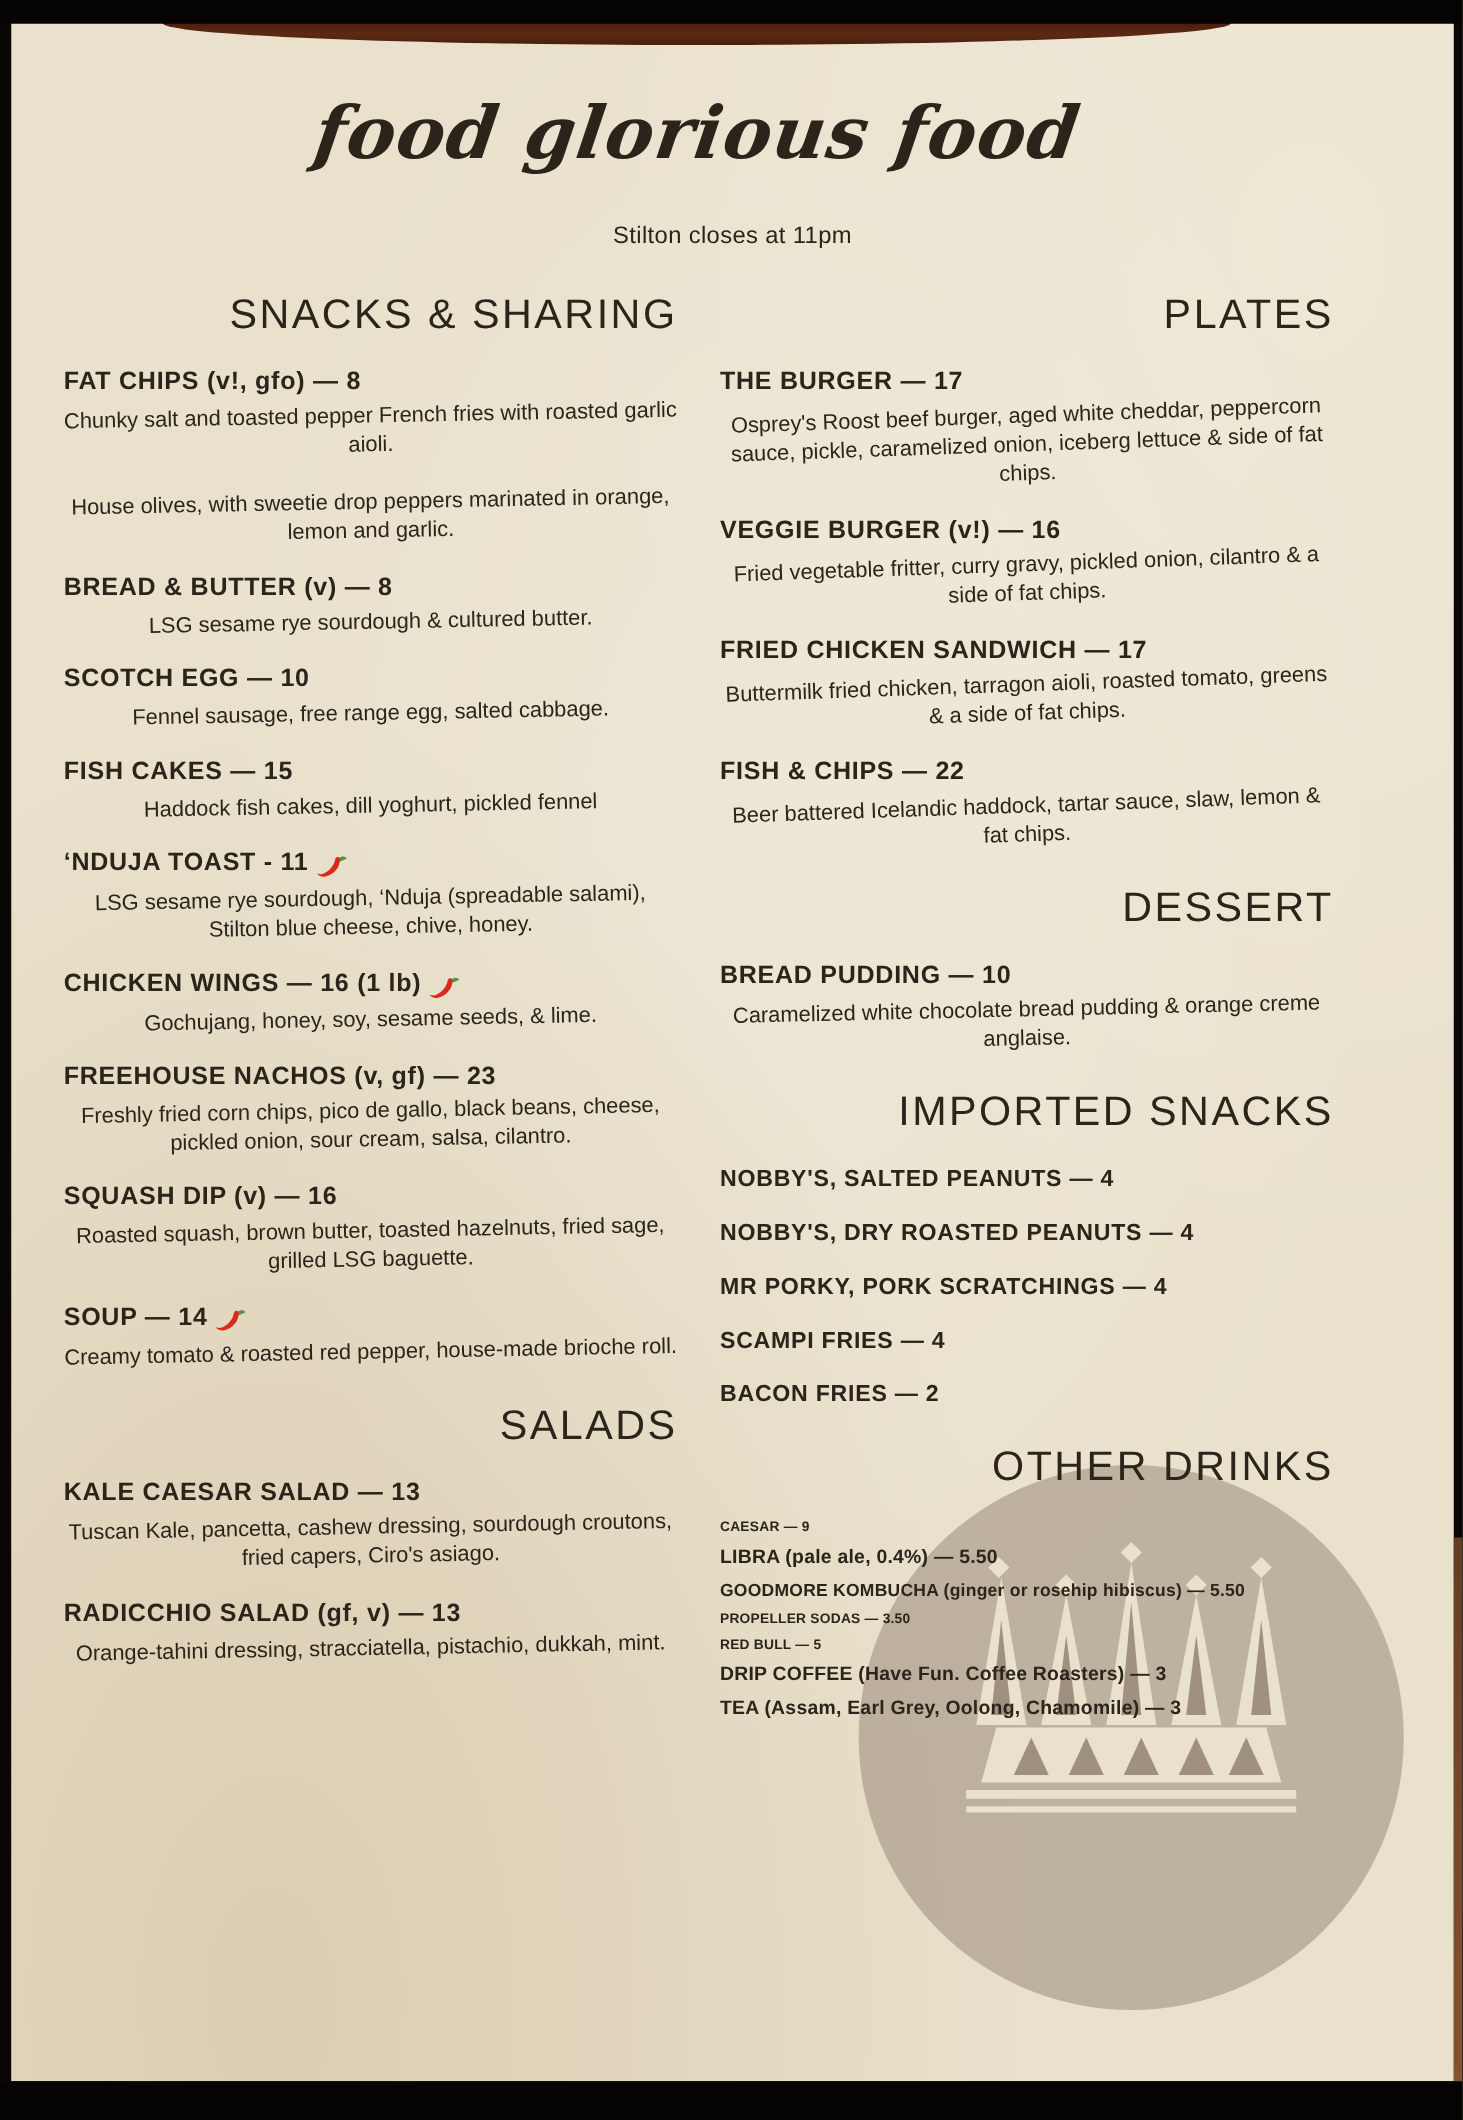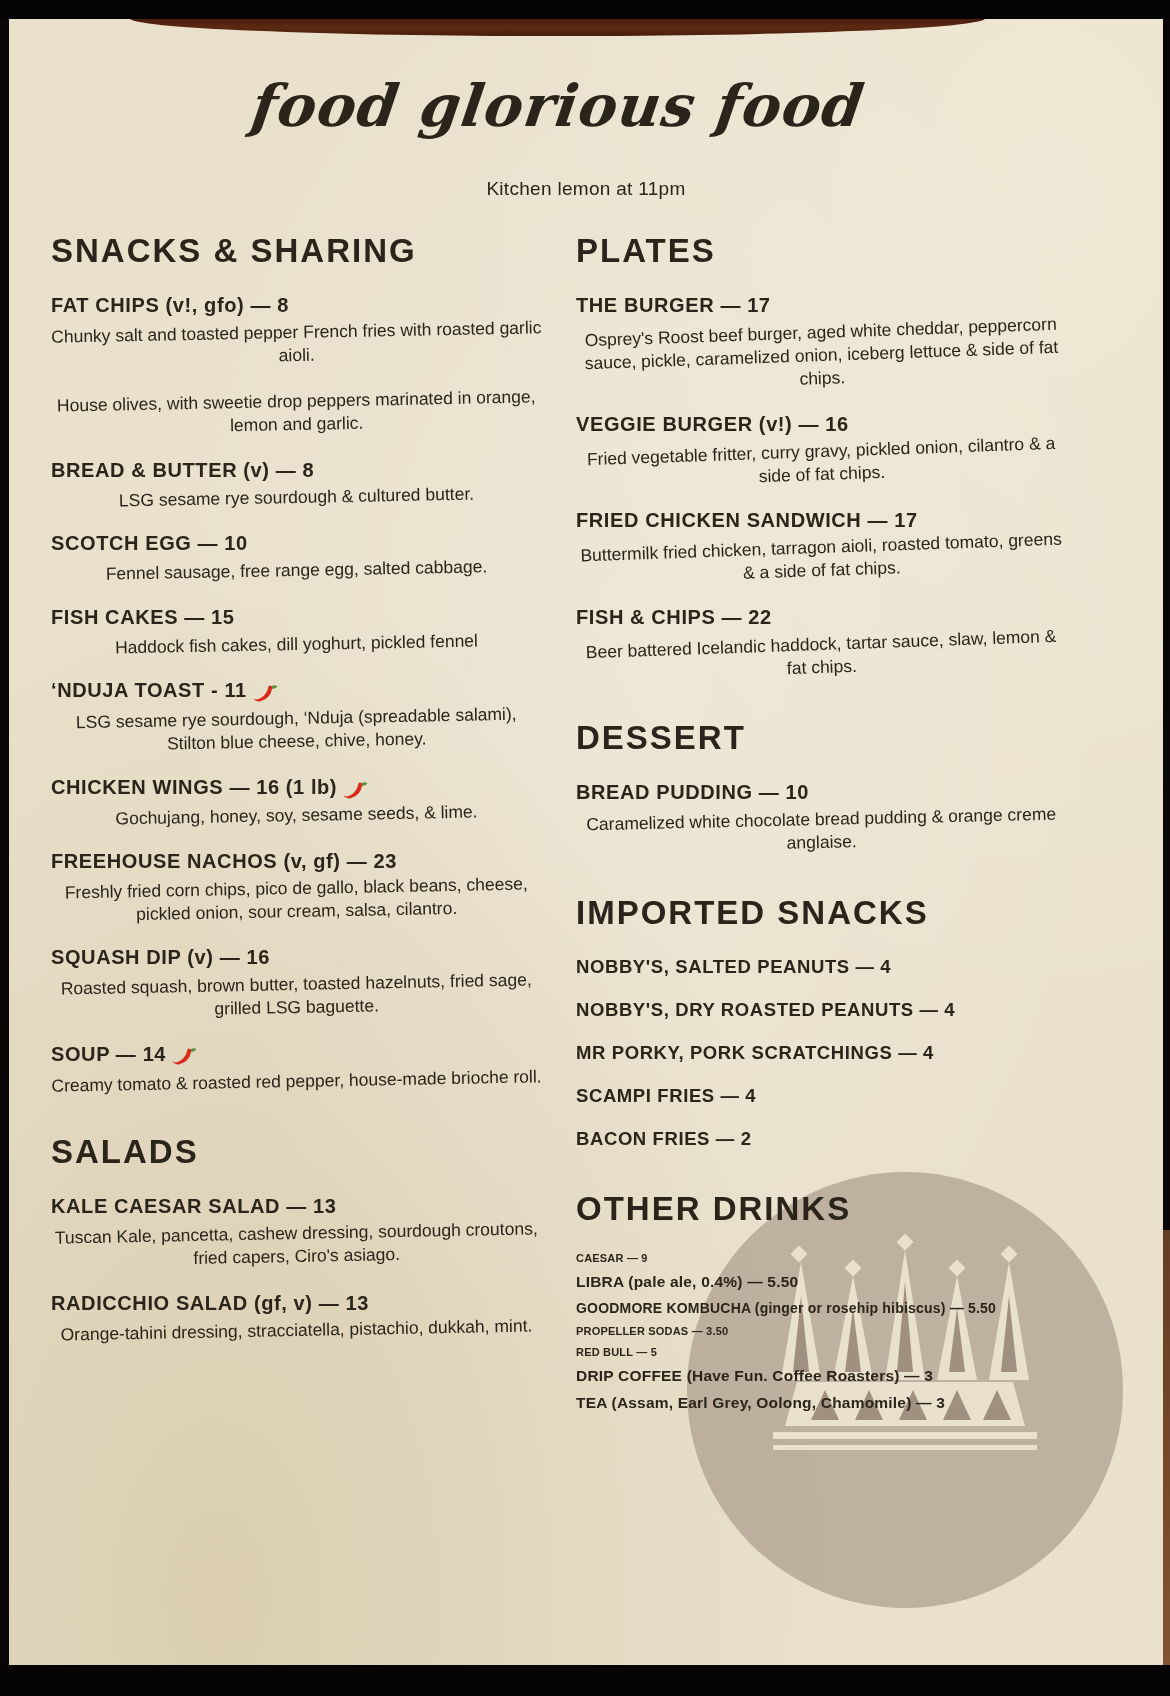--- a/index.html
+++ b/index.html
@@ -31,23 +31,23 @@
     font-family:"DejaVu Serif","Liberation Serif",serif;
     font-style:italic;font-weight:bold;font-size:58px;letter-spacing:1px;
     transform:translateX(-28px) skewX(-8deg);
   }
   .menu-subtitle{margin:38px 0 0;text-align:center;font-size:19px;letter-spacing:0.3px;}
 
   .menu-columns{display:flex;gap:34px;margin-top:32px;padding:0 96px 0 42px;position:relative;z-index:2;}
   .menu-col{flex:1 1 0;min-width:0;}
 
   .section-heading{
-    margin:0 0 24px;text-align:left;font-size:33px;font-weight:bold;letter-spacing:2px;
-  }
-  .menu-section + .menu-section{margin-top:40px;}
+    margin:0 0 24px;text-align:right;font-size:33px;font-weight:normal;letter-spacing:2px;
+  }
+  .menu-section + .menu-section{margin-top:28px;}
   .menu-item{margin-bottom:23px;text-align:center;}
   .item-name-row{display:flex;align-items:center;gap:7px;}
   .item-name{font-size:20px;font-weight:bold;letter-spacing:0.6px;white-space:nowrap;}
   .item-desc{font-size:17.5px;line-height:1.32;margin:4px 0 0;transform:rotate(-1.1deg);}
 
   [data-heading="plates"] .item-desc{transform:rotate(-2deg);}
   [data-heading="dessert"] .item-desc{transform:rotate(-1.3deg);}
   [data-heading="imported-snacks"] .menu-item{margin-bottom:21px;}
   [data-heading="imported-snacks"] .item-name{font-size:18.5px;}
   [data-heading="other-drinks"] .menu-item{margin-bottom:9px;}
@@ -66,21 +66,21 @@
   }
   .watermark-crown{margin-top:52px;opacity:0.95;}
 </style>
 </head>
 <body>
 
 <div class="frame">
   <div class="paper">
 
     <h1 class="menu-title">food glorious food</h1>
-    <p class="menu-subtitle">Kitchen lemon at 11pm</p>
+    <p class="menu-subtitle">Stilton closes at 11pm</p>
 
     <div class="menu-columns">
       <div class="menu-col">
   <section class="menu-section" data-heading="snacks-sharing">
     <h2 class="section-heading">SNACKS &amp; SHARING</h2>
     <div class="items">
   <div class="menu-item">
     <div class="item-name-row">
       <span class="item-name">FAT CHIPS (v!, gfo) — 8</span>
 

